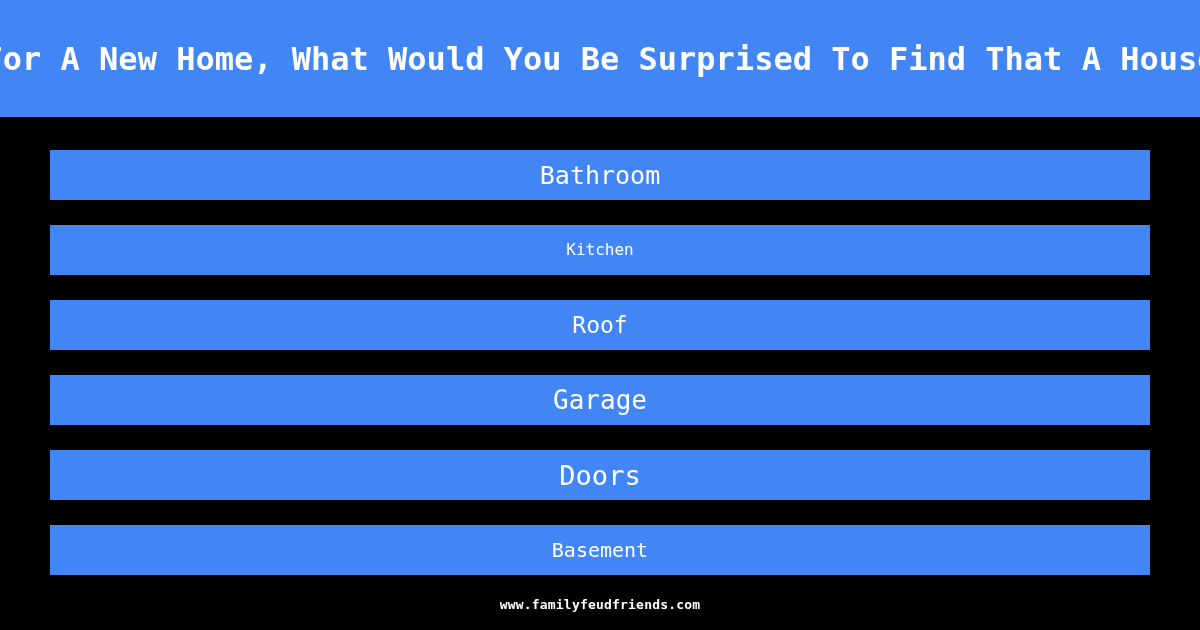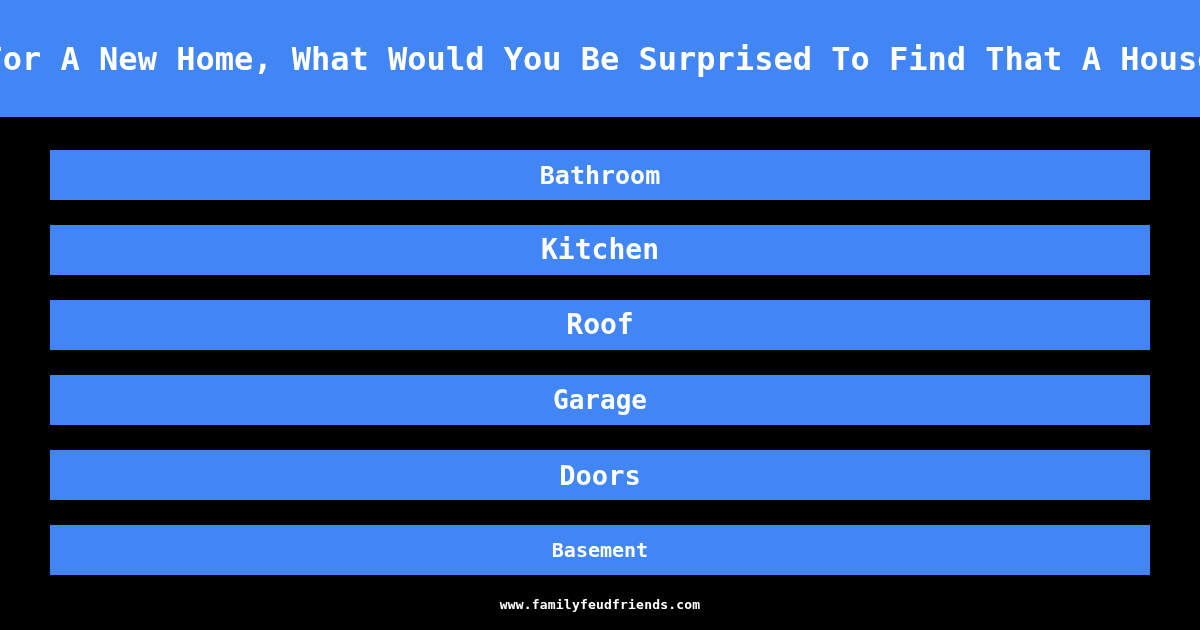--- a/index.html
+++ b/index.html
@@ -63,28 +63,28 @@
     overflow: hidden;
   }
 
   .answer-row:last-child {
     margin-bottom: 16px;
   }
 
   .answer-text {
     color: #ffffff;
     font-family: "DejaVu Sans Mono", "Liberation Mono", monospace;
-    font-weight: bold;
+    font-weight: normal;
     line-height: 1;
     white-space: nowrap;
   }
 
   .sz-1 { font-size: 25px; }
-  .sz-2 { font-size: 28px; }
-  .sz-3 { font-size: 28px; }
+  .sz-2 { font-size: 16px; }
+  .sz-3 { font-size: 23px; }
   .sz-4 { font-size: 26px; }
   .sz-5 { font-size: 27px; }
   .sz-6 { font-size: 20px; }
 
   
   #footer-url {
     position: absolute;
     left: 0;
     top: 598px;
     width: 1200px;

